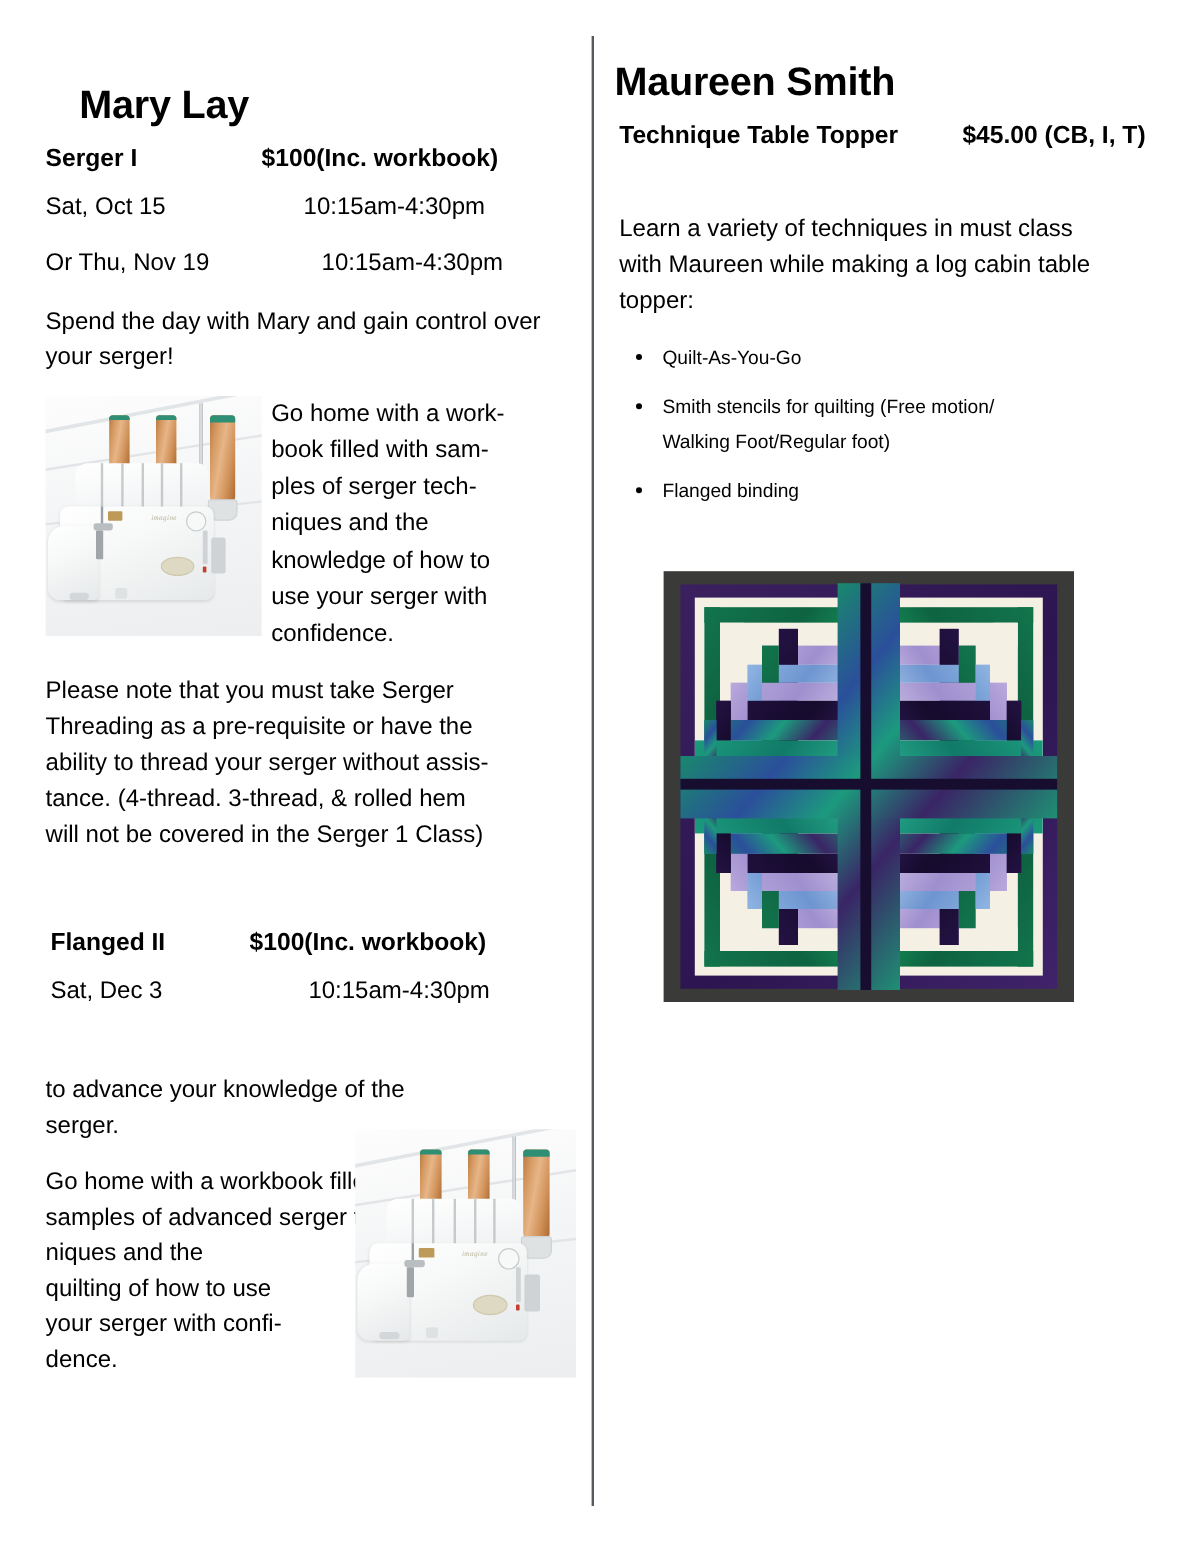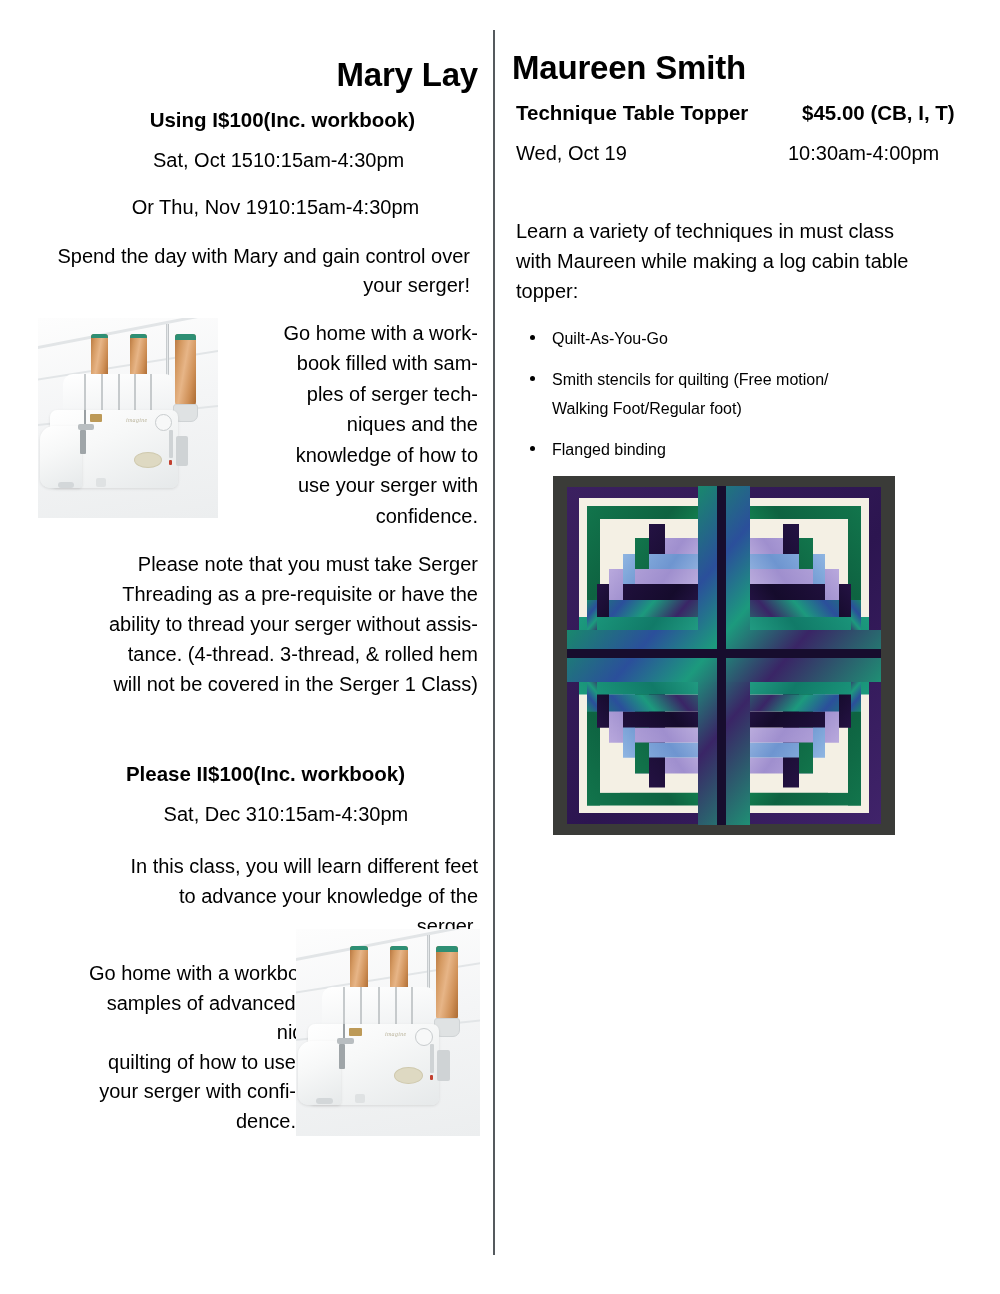--- a/index.html
+++ b/index.html
@@ -29,21 +29,21 @@
     position: absolute;
     left: 493px;
     top: 30px;
     width: 2px;
     height: 1225px;
     background: #555a5e;
   }
 
   
   .col { position: absolute; }
-  #col-left  { left: 38px;  top: 0;  width: 440px; text-align: right; }
+  #col-left  { left: 38px;  top: 12px;  width: 440px; }
   #col-right { left: 512px; top: 0;  width: 450px; }
 
   
   .instructor-name {
     font-size: 33px;
     font-weight: bold;
     letter-spacing: -0.2px;
     line-height: 1.1;
   }
   #mary-name { margin: 57px 0 0 28px; }
@@ -240,21 +240,21 @@
 
 <div id="page">
 
   <div id="divider"></div>
 
   <div class="col" id="col-left">
 
     <div class="instructor-name" id="mary-name">Mary Lay</div>
 
     <div class="class-title-row" id="serger1-title">
-      <span class="ct-name">Using I</span>
+      <span class="ct-name">Serger I</span>
       <span class="ct-price">$100(Inc. workbook)</span>
     </div>
 
     <div class="class-date-row" id="serger1-date1">
       <span class="cd-date">Sat, Oct 15</span>
       <span class="cd-time">10:15am-4:30pm</span>
     </div>
 
     <div class="class-date-row" id="serger1-date2" style="margin-top:22px">
       <span class="cd-date">Or Thu, Nov 19</span>
@@ -309,31 +309,31 @@
 
     <div class="para" style="margin-top:18px;line-height:30px">
       <span>Please note that you must take Serger</span><br>
       <span>Threading as a pre-requisite or have the</span><br>
       <span>ability to thread your serger without assis-</span><br>
       <span>tance.  (4-thread. 3-thread, &amp; rolled hem</span><br>
       <span>will not be covered in the Serger 1 Class)</span>
     </div>
 
     <div class="class-title-row" id="serger2-title" style="margin-top:62px">
-      <span class="ct-name">Please II</span>
+      <span class="ct-name">Flanged II</span>
       <span class="ct-price">$100(Inc. workbook)</span>
     </div>
 
     <div class="class-date-row" id="serger2-date" style="margin-left:4px">
       <span class="cd-date">Sat, Dec 3</span>
       <span class="cd-time">10:15am-4:30pm</span>
     </div>
 
     <div class="para" style="margin-top:24px;line-height:30px">
-      <span>In this class, you will learn different feet</span><br>
+      <br>
       <span>to advance your knowledge of the</span><br>
       <span>serger.</span>
     </div>
 
     <div id="serger2-wrap">
       <div id="serger2-text">
         <span>Go home with a workbook filled with</span><br>
         <span>samples of advanced serger tech-</span><br>
         <span>niques and the</span><br>
         <span class="short">quilting of how to use</span>
@@ -376,24 +376,20 @@
 
   <div class="col" id="col-right">
 
     <div class="instructor-name" id="maureen-name">Maureen Smith</div>
 
     <div class="class-title-row" id="tt-title" style="margin-left:4px">
       <span class="ct-name">Technique Table Topper</span>
       <span class="ct-price">$45.00 (CB, I, T)</span>
     </div>
 
-    <div class="class-date-row" id="tt-date" style="margin-left:4px">
-      <span class="cd-date">Wed, Oct 19</span>
-      <span class="cd-time">10:30am-4:00pm</span>
-    </div>
 
     <div class="para" style="margin-top:50px;margin-left:4px;line-height:30px">
       <span>Learn a variety of techniques in must class</span><br>
       <span>with Maureen while making a log cabin table</span><br>
       <span>topper:</span>
     </div>
 
     <ul class="bullet-list">
       <li>
         <span class="dot"></span>

